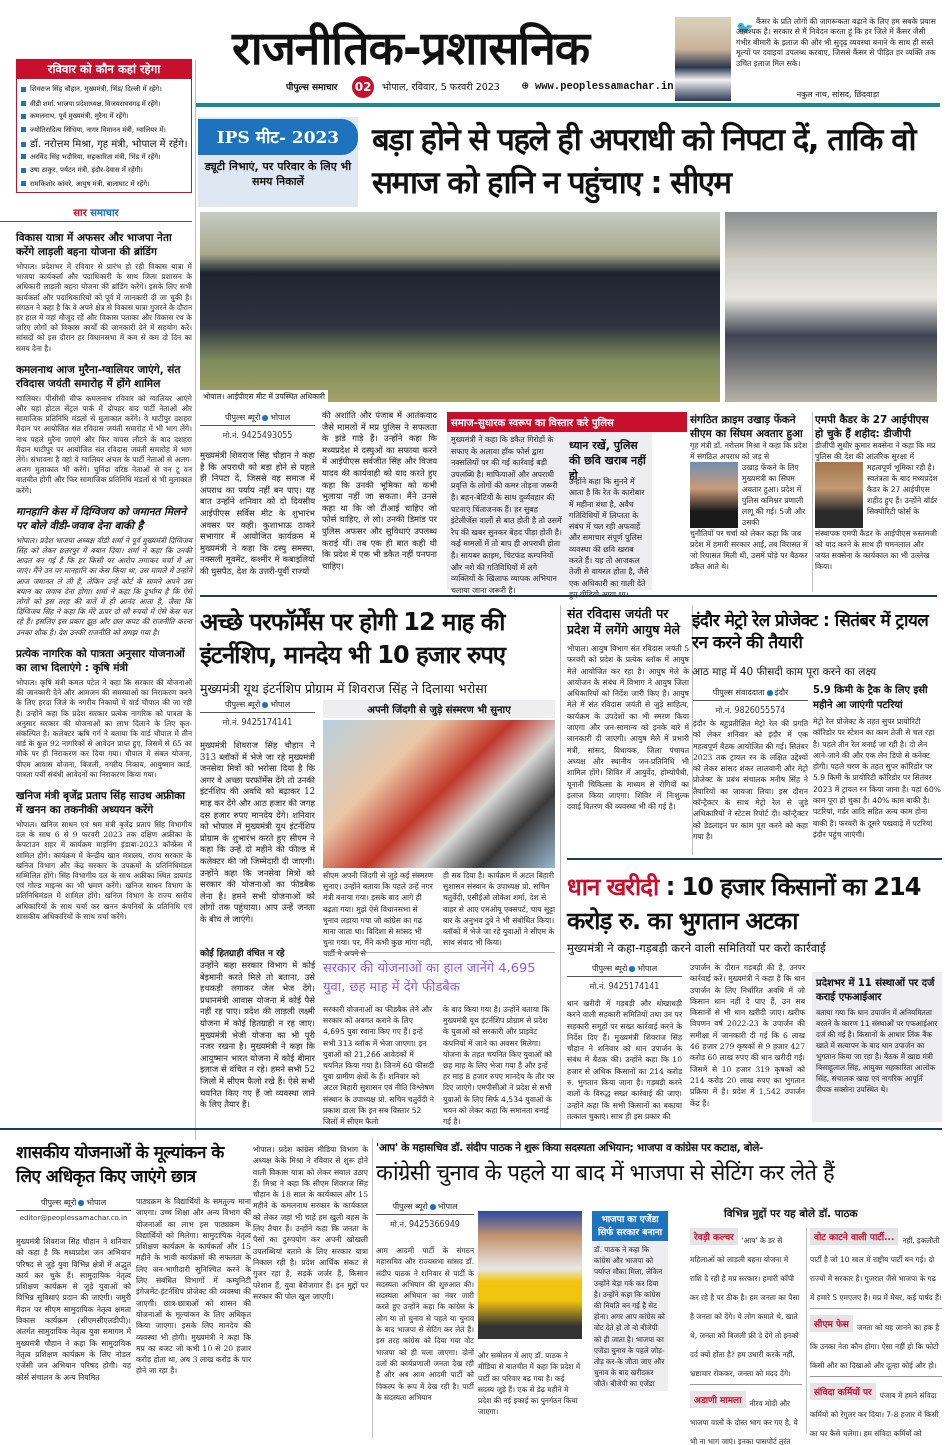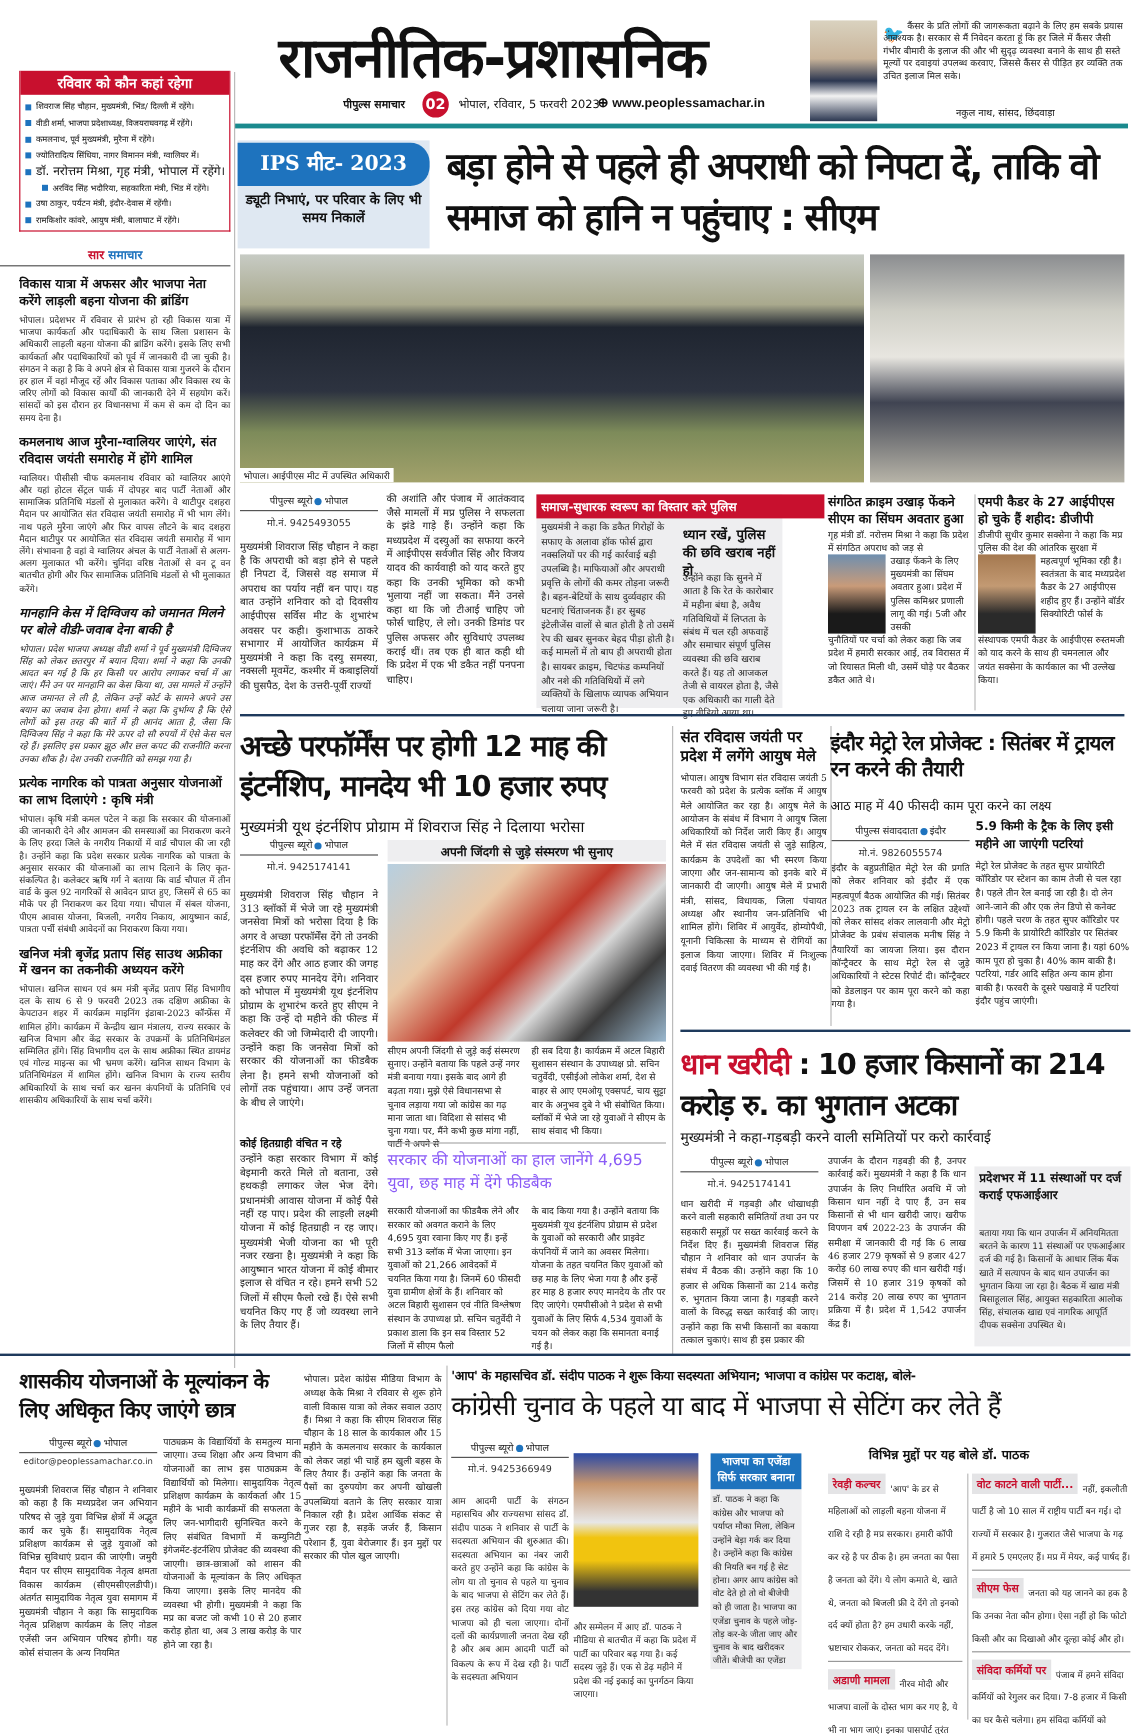--- a/index.html
+++ b/index.html
@@ -20,40 +20,40 @@
 </head>
 <body>
 
 <div class="abs" style="left:0;top:0;width:893px;height:105px">
   <div class="abs hl" style="left:232px;top:22px;font-size:46px;letter-spacing:-1px;line-height:52px">राजनीतिक-प्रशासनिक</div>
   <div class="abs" style="left:286px;top:80px;font-size:9px;font-weight:bold">पीपुल्स समाचार</div>
   <div class="abs" style="left:352px;top:76px;width:22px;height:22px;border-radius:50%;background:#c8102e;color:#fff;font-weight:bold;font-size:12px;text-align:center;line-height:22px">
     <span>02</span>
   </div>
   <div class="abs" style="left:382px;top:80px;font-size:9.5px">भोपाल, रविवार, 5 फरवरी 2023</div>
-  <div class="abs" style="left:498px;top:79px;font-size:10.5px;font-weight:bold;font-family:Liberation Sans, sans-serif">
+  <div class="abs" style="left:522px;top:79px;font-size:10.5px;font-weight:bold;font-family:Liberation Mono, monospace">
     <span style="font-size:11px">⊕</span>
     <span>www.peoplessamachar.in</span>
   </div>
   <div class="abs" style="left:675px;top:17px;width:56px;height:84px;background:linear-gradient(180deg,#d9d2bf 0%,#c9b49a 38%,#2b3650 60%,#f2f2f2 75%,#2b3650 100%)"></div>
   <div class="abs" style="left:736px;top:20px;font-size:14px;color:#1da1f2">🐦</div>
   <div class="abs body-sans" style="left:736px;top:17px;width:200px;font-size:7.6px;line-height:10.4px;text-indent:20px">कैंसर के प्रति लोगों की जागरूकता बढ़ाने के लिए हम सबके प्रयास आवश्यक है। सरकार से मैं निवेदन करता हूं कि हर जिले में कैंसर जैसी गंभीर बीमारी के इलाज की और भी सुदृढ़ व्यवस्था बनाने के साथ ही सस्ते मूल्यों पर दवाइयां उपलब्ध करवाए, जिससे कैंसर से पीड़ित हर व्यक्ति तक उचित इलाज मिल सके।</div>
   <div class="abs" style="right:14px;top:88px;font-size:8px">नकुल नाथ, सांसद, छिंदवाड़ा</div>
   <div class="abs" style="left:195px;top:103px;width:745px;height:4px;background:#1a8a8e"></div>
 </div>
 
 <div class="abs" style="left:16px;top:59px;width:176px;height:134px;border:1px solid #c8102e;border-top:none">
   <div class="tag-red" style="height:20px;font-size:11.5px;text-align:center;line-height:20px">रविवार को कौन कहां रहेगा</div>
   <ul id="schedule-list" style="list-style:none;padding:4px 3px 4px 4px">
       <li style="font-size: 6.9px; line-height: 13.5px; white-space: nowrap; overflow: hidden;"><span style="display:inline-block;width:5px;height:5px;background:#1e73be;margin-right:4px;vertical-align:middle"></span><span>शिवराज सिंह चौहान, मुख्यमंत्री, भिंड/ दिल्ली में रहेंगे।</span></li>
       <li style="font-size: 6.9px; line-height: 13.5px; white-space: nowrap; overflow: hidden; font-family: Liberation Serif, serif;"><span style="display:inline-block;width:5px;height:5px;background:#1e73be;margin-right:4px;vertical-align:middle"></span><span>वीडी शर्मा, भाजपा प्रदेशाध्यक्ष, विजयराघवगढ़ में रहेंगे।</span></li>
       <li style="font-size: 6.9px; line-height: 13.5px; white-space: nowrap; overflow: hidden;"><span style="display:inline-block;width:5px;height:5px;background:#1e73be;margin-right:4px;vertical-align:middle"></span><span>कमलनाथ, पूर्व मुख्यमंत्री, मुरैना में रहेंगे।</span></li>
       <li style="font-size: 6.9px; line-height: 13.5px; white-space: nowrap; overflow: hidden;"><span style="display:inline-block;width:5px;height:5px;background:#1e73be;margin-right:4px;vertical-align:middle"></span><span>ज्योतिरादित्य सिंधिया, नागर विमानन मंत्री, ग्वालियर में।</span></li>
       <li style="font-size: 10px; line-height: 13.5px; white-space: nowrap; overflow: hidden;"><span style="display:inline-block;width:5px;height:5px;background:#1e73be;margin-right:4px;vertical-align:middle"></span><span>डॉ. नरोत्तम मिश्रा, गृह मंत्री, भोपाल में रहेंगे।</span></li>
-      <li style="font-size: 6.9px; line-height: 13.5px; white-space: nowrap; overflow: hidden; text-align: center;"><span style="display:inline-block;width:5px;height:5px;background:#1e73be;margin-right:4px;vertical-align:middle"></span><span>अरविंद सिंह भदौरिया, सहकारिता मंत्री, भिंड में रहेंगे।</span></li>
+      <li style="font-size: 6.9px; line-height: 13.5px; white-space: nowrap; overflow: hidden;"><span style="display:inline-block;width:5px;height:5px;background:#1e73be;margin-right:4px;vertical-align:middle"></span><span>अरविंद सिंह भदौरिया, सहकारिता मंत्री, भिंड में रहेंगे।</span></li>
       <li style="font-size: 6.9px; line-height: 13.5px; white-space: nowrap; overflow: hidden;"><span style="display:inline-block;width:5px;height:5px;background:#1e73be;margin-right:4px;vertical-align:middle"></span><span>उषा ठाकुर, पर्यटन मंत्री, इंदौर-देवास में रहेंगी।</span></li>
       <li style="font-size: 6.9px; line-height: 13.5px; white-space: nowrap; overflow: hidden;"><span style="display:inline-block;width:5px;height:5px;background:#1e73be;margin-right:4px;vertical-align:middle"></span><span>रामकिशोर कांवरे, आयुष मंत्री, बालाघाट में रहेंगे।</span></li>
     </ul>
 </div>
 <div class="vrule" style="left:195px;top:60px;height:1080px"></div>
 
 <div class="abs" style="left:0;top:205px;width:192px;text-align:center;font-size:10px;font-weight:bold;border-bottom:1px solid #555;padding-bottom:2px">
   <span style="color:#c8102e">सार</span>
   <span style="color:#1e73be">समाचार</span>
 </div>
@@ -170,21 +170,21 @@
 </div>
 <div class="abs" style="left:567px;top:940px;width:375px;font-size:11.5px;white-space:nowrap">मुख्यमंत्री ने कहा-गड़बड़ी करने वाली समितियों पर करो कार्रवाई</div>
 <div class="abs" style="left:567px;top:962px;width:115px">
   <div class="byline"><span>पीपुल्स ब्यूरो</span><span class="dot"></span><span>भोपाल</span></div>
   <div class="phone">मो.नं. 9425174141</div>
 </div>
 <div class="abs body-text" style="left:567px;top:998px;width:115px;font-size:7.6px;line-height:11.3px">धान खरीदी में गड़बड़ी और धोखाधड़ी करने वाली सहकारी समितियों तथा उन पर सहकारी समूहों पर सख्त कार्रवाई करने के निर्देश दिए हैं। मुख्यमंत्री शिवराज सिंह चौहान ने शनिवार को धान उपार्जन के संबंध में बैठक की। उन्होंने कहा कि 10 हजार से अधिक किसानों का 214 करोड़ रु. भुगतान किया जाना है। गड़बड़ी करने वालों के विरुद्ध सख्त कार्रवाई की जाए। उन्होंने कहा कि सभी किसानों का बकाया तत्काल चुकाएं। साथ ही इस प्रकार की</div>
 <div class="abs body-text" style="left:690px;top:962px;width:115px;font-size:7.6px;line-height:11.3px">उपार्जन के दौरान गड़बड़ी की है, उनपर कार्रवाई करें। मुख्यमंत्री ने कहा है कि धान उपार्जन के लिए निर्धारित अवधि में जो किसान धान नहीं दे पाए हैं, उन सब किसानों से भी धान खरीदी जाए। खरीफ विपणन वर्ष 2022-23 के उपार्जन की समीक्षा में जानकारी दी गई कि 6 लाख 46 हजार 279 कृषकों से 9 हजार 427 करोड़ 60 लाख रुपए की धान खरीदी गई। जिसमें से 10 हजार 319 कृषकों को 214 करोड़ 20 लाख रुपए का भुगतान प्रक्रिया में है। प्रदेश में 1,542 उपार्जन केंद्र हैं।</div>
 <div class="abs" style="left:812px;top:972px;width:130px;height:150px;background:#eeeef0;padding:4px">
   <div class="hl" style="font-size:10px;line-height:14px">प्रदेशभर में 11 संस्थाओं पर दर्ज कराई एफआईआर</div>
-  <div class="body-sans" style="font-size:7.4px;line-height:11px;margin-top:18px">बताया गया कि धान उपार्जन में अनियमितता बरतने के कारण 11 संस्थाओं पर एफआईआर दर्ज की गई है। किसानों के आधार लिंक बैंक खाते में सत्यापन के बाद धान उपार्जन का भुगतान किया जा रहा है। बैठक में खाद्य मंत्री बिसाहूलाल सिंह, आयुक्त सहकारिता आलोक सिंह, संचालक खाद्य एवं नागरिक आपूर्ति दीपक सक्सेना उपस्थित थे।</div>
+  <div class="body-sans" style="font-size:7.4px;line-height:11px;margin-top:3px">बताया गया कि धान उपार्जन में अनियमितता बरतने के कारण 11 संस्थाओं पर एफआईआर दर्ज की गई है। किसानों के आधार लिंक बैंक खाते में सत्यापन के बाद धान उपार्जन का भुगतान किया जा रहा है। बैठक में खाद्य मंत्री बिसाहूलाल सिंह, आयुक्त सहकारिता आलोक सिंह, संचालक खाद्य एवं नागरिक आपूर्ति दीपक सक्सेना उपस्थित थे।</div>
 </div>
 
 <div class="hrule" style="left:0;top:1128px;width:942px;background:#1e3a5c;height:2px"></div>
 
 <div class="abs hl" style="left:16px;top:1140px;width:235px;font-size:17px;line-height:24px;letter-spacing:-0.5px">शासकीय योजनाओं के मूल्यांकन के लिए अधिकृत किए जाएंगे छात्र</div>
 <div class="abs" style="left:16px;top:1196px;width:115px">
   <div class="byline"><span>पीपुल्स ब्यूरो</span><span class="dot"></span><span>भोपाल</span></div>
   <div class="phone" style="font-size:7px">editor@peoplessamachar.co.in</div>
 </div>
 <div class="abs body-text" style="left:16px;top:1236px;width:115px;font-size:7.6px;line-height:11.3px">मुख्यमंत्री शिवराज सिंह चौहान ने शनिवार को कहा है कि मध्यप्रदेश जन अभियान परिषद से जुड़े युवा विभिन्न क्षेत्रों में अद्भुत कार्य कर चुके हैं। सामुदायिक नेतृत्व प्रशिक्षण कार्यक्रम से जुड़े युवाओं को विभिन्न सुविधाएं प्रदान की जाएंगी। जमुरी मैदान पर सीएम सामुदायिक नेतृत्व क्षमता विकास कार्यक्रम (सीएमसीएलडीपी)। अंतर्गत सामुदायिक नेतृत्व युवा समागम में मुख्यमंत्री चौहान ने कहा कि सामुदायिक नेतृत्व प्रशिक्षण कार्यक्रम के लिए नोडल एजेंसी जन अभियान परिषद होगी। यह कोर्स संचालन के अन्य नियमित</div>

